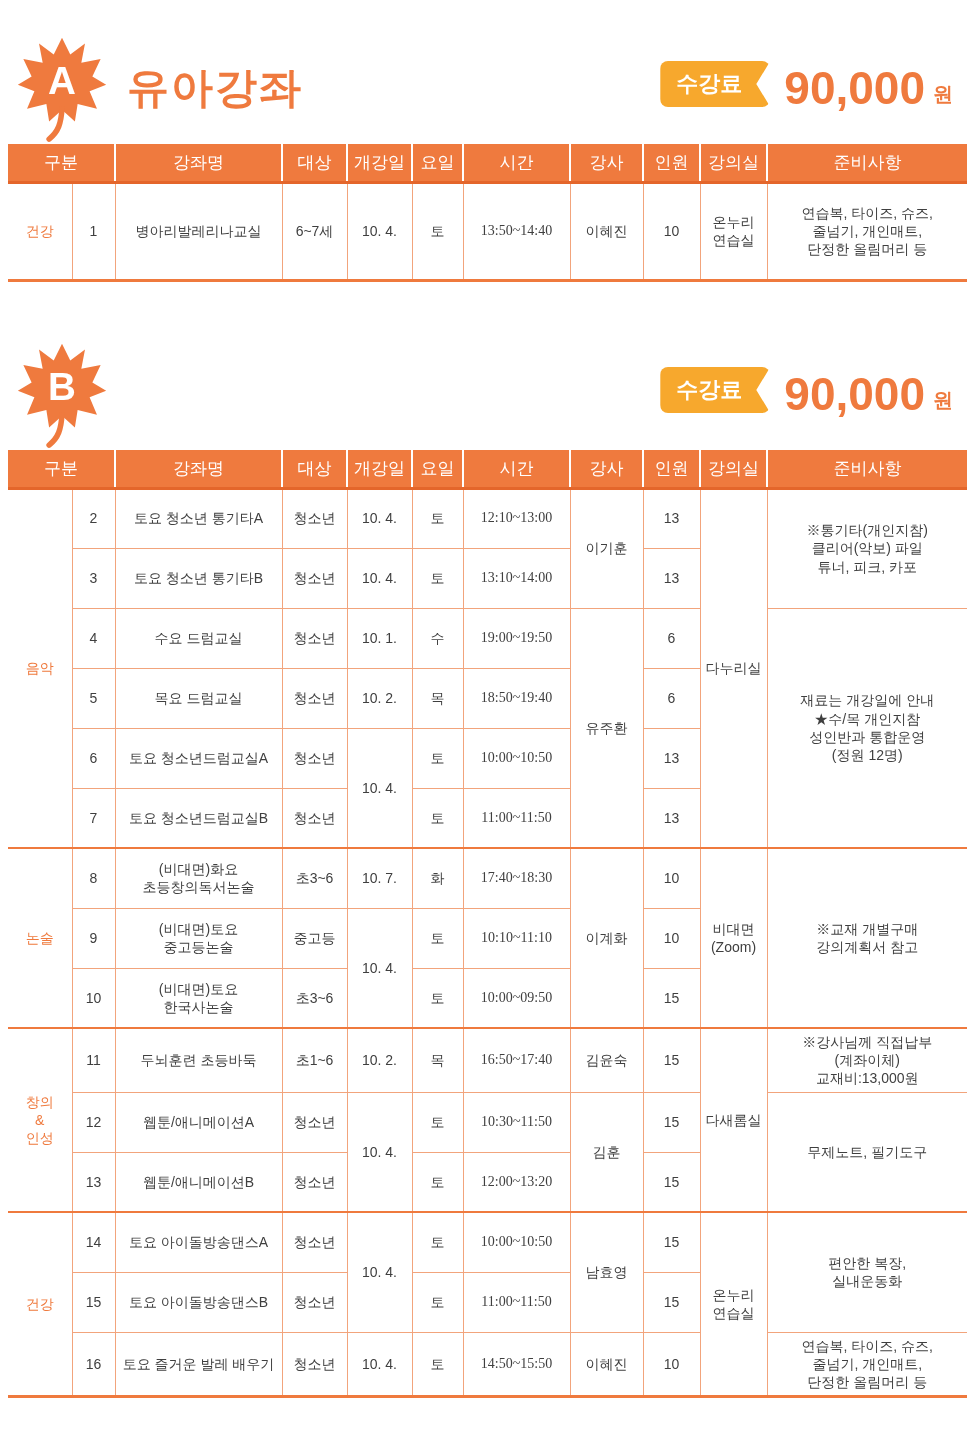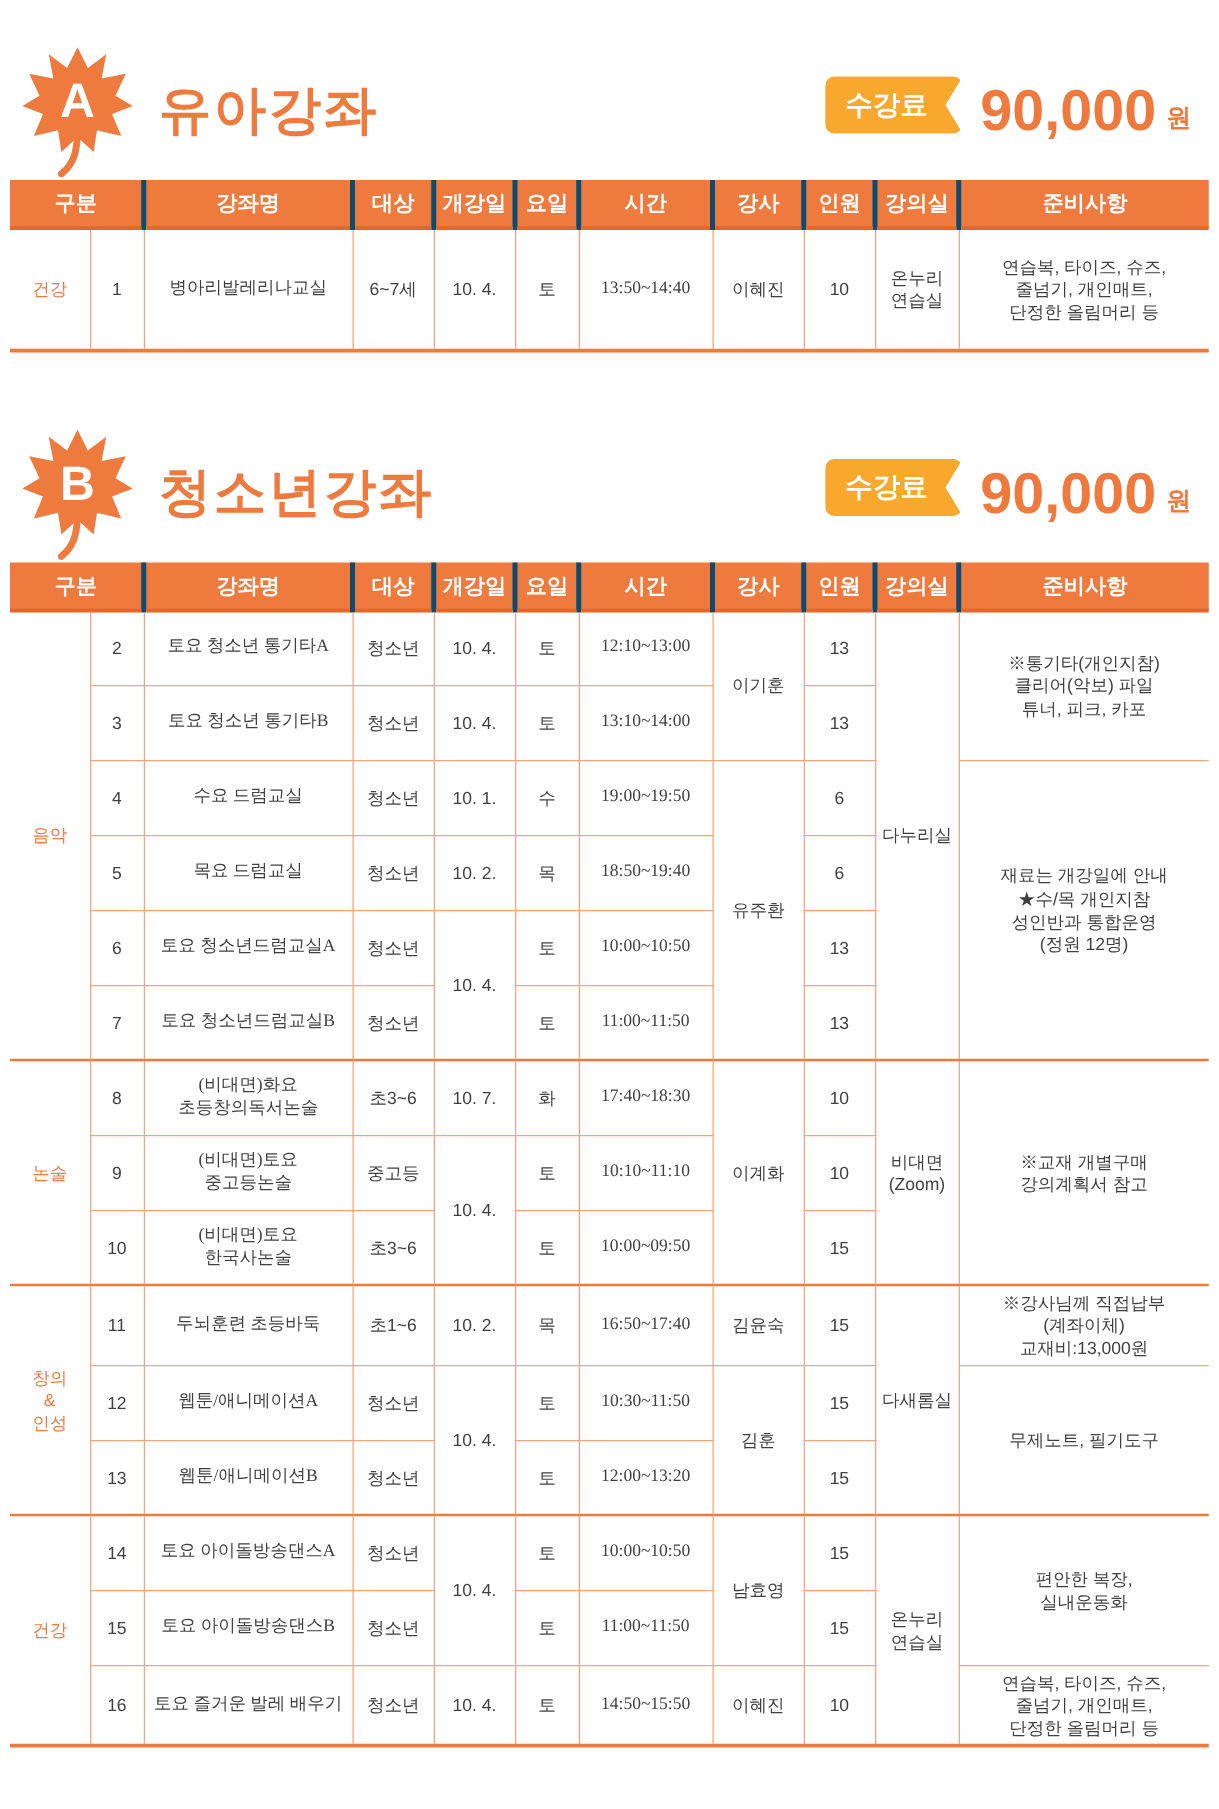--- a/index.html
+++ b/index.html
@@ -38,36 +38,36 @@
     clip-path:polygon(0 0,100% 0,calc(100% - 14px) 50%,100% 100%,0 100%);
   }
   .fee-amount{font-size:46px;font-weight:bold;color:var(--accent);letter-spacing:0px;}
   .fee-unit{font-size:20px;font-weight:bold;color:var(--accent);align-self:flex-end;margin-bottom:7px;margin-left:-6px;}
   
   table.schedule{
     border-collapse:collapse;table-layout:fixed;width:959px;
     border:hidden; 
   }
   table.schedule th{
-    background:var(--accent);color:#fff;font-size:17px;font-weight:bold;
-    height:38px;border-right:4px solid #0c4a6e;border-left:2px solid #fff;
+    background:var(--accent);color:#fff;font-size:17px;font-weight:normal;
+    height:38px;border-right:1px solid #0c4a6e;border-left:2px solid #fff;
     border-bottom:3px solid var(--accent-dark);padding:2px;
   }
   table.schedule td{
     border:1px solid var(--line);background:#fff;
     text-align:center;vertical-align:middle;
     font-size:14px;line-height:1.3;padding:4px 5px;
     white-space:pre-line;
   }
   #tableA td{height:97px;}
   #tableB td{height:60px;}
   tr.group-start td{border-top:2px solid var(--accent);}
   td.c-cat{background:var(--peach);color:var(--accent);font-weight:normal;font-size:17px;line-height:1.25;}
   td.c-num{font-size:15px;}
-  td.c-name{font-size:14.5px;font-family:Liberation Serif, serif;}
+  td.c-name{font-size:14.5px;}
   td.c-time{font-size:15px;font-family:Liberation Serif, serif;}
   td.c-date{font-size:15px;}
   td.c-day{font-size:15px;}
   td.c-size{font-size:15px;}
   td.c-prep{font-size:13.5px;line-height:1.32;}
   .table-bottom{width:959px;height:3px;background:var(--accent);}
 </style>
 </head>
 <body>
 
@@ -138,21 +138,20 @@
   </table>
   <div class="table-bottom"></div>
 
   <div class="section-header second">
     <div class="title-wrap">
       <svg class="leaf" viewBox="0 0 100 115">
         <polygon fill="#EF7A3E" points="50,3 59,21 75,9 71,30 92,26 83,45 98,54 80,61 88,80 67,75 64,94 52,83 50,87 48,83 36,94 33,75 12,80 20,61 2,54 17,45 8,26 29,30 25,9 41,21"></polygon>
         <path d="M50 80 C49 96 46 105 36 113" stroke="#EF7A3E" stroke-width="6" fill="none" stroke-linecap="round"></path>
         <text x="50" y="64" text-anchor="middle" font-size="42" font-weight="bold" fill="#ffffff" font-family="Liberation Sans, sans-serif">B</text>
       </svg>
-      <h1 class="section-title">청소년강좌</h1>
     </div>
     <div class="fee">
       <span class="fee-badge">수강료</span>
       <span class="fee-amount">90,000</span>
       <span class="fee-unit">원</span>
     </div>
   </div>
 
   <table class="schedule" id="tableB">
     <colgroup>

